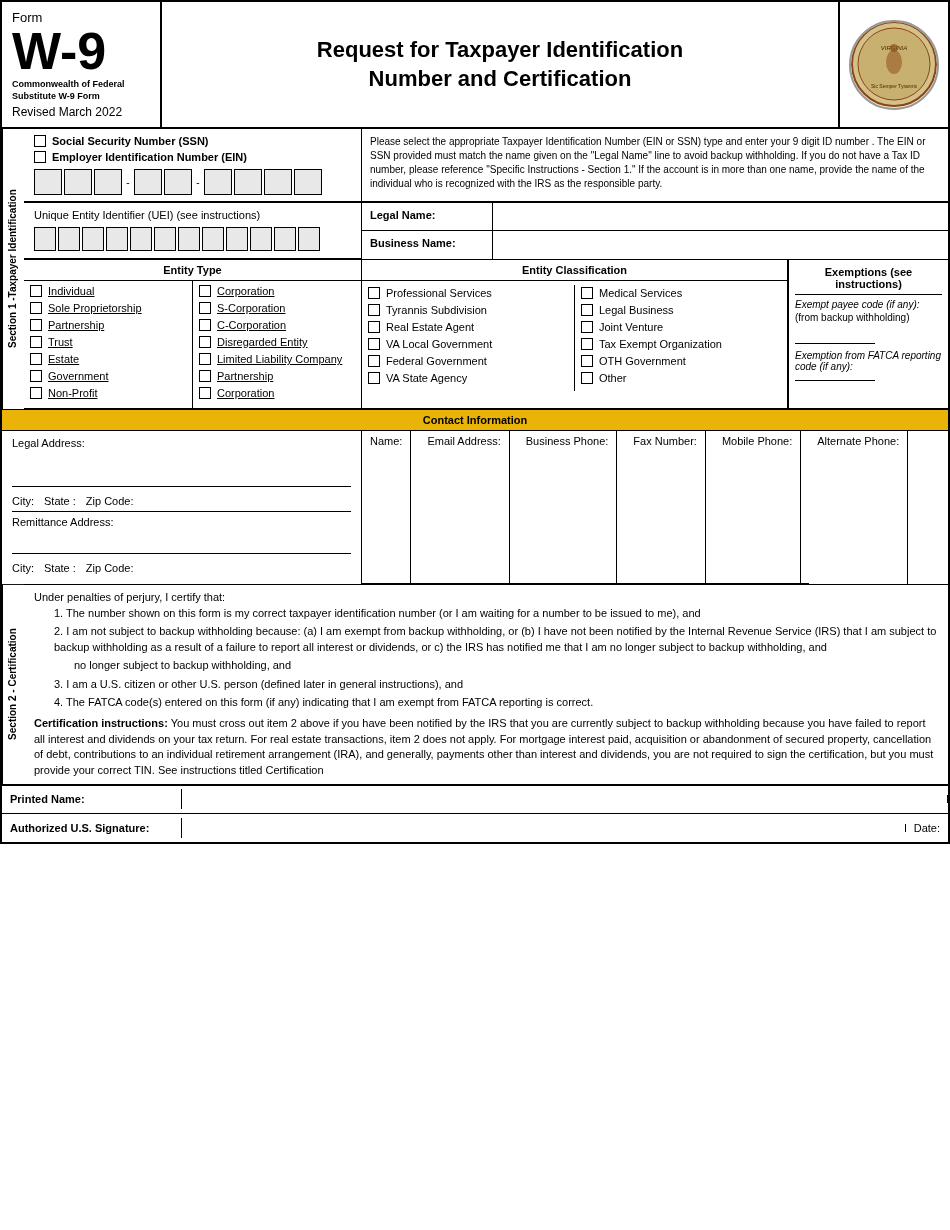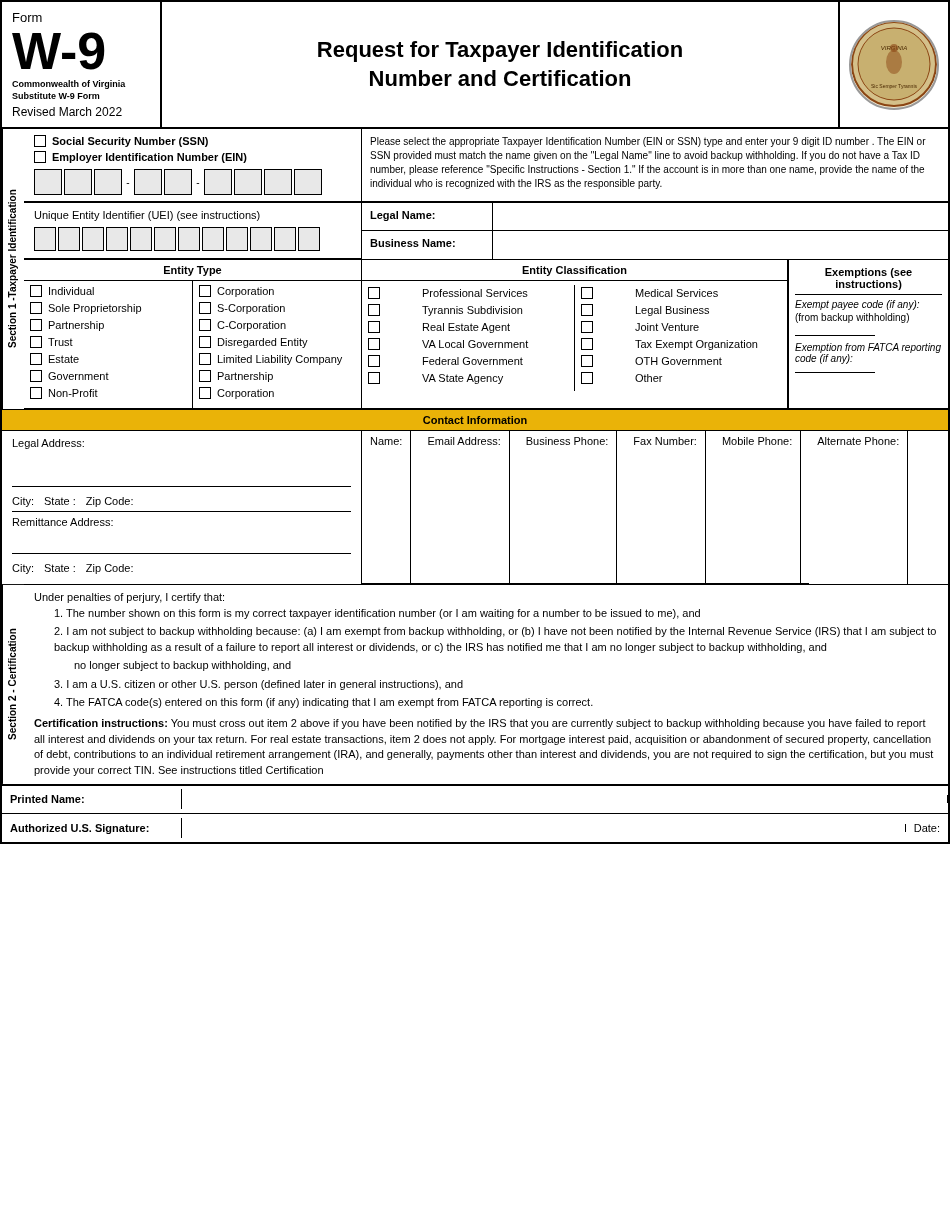--- a/index.html
+++ b/index.html
@@ -38,26 +38,26 @@
     .name-label { padding: 6px 8px; font-weight: bold; white-space: nowrap; width: 130px; flex-shrink: 0; }
     .name-field { flex: 1; border-left: 1px solid #000; padding: 6px; }
 
     
     .section-with-label { display: flex; border-bottom: 1px solid #000; }
     .vertical-label { writing-mode: vertical-rl; transform: rotate(180deg); font-weight: bold; font-size: 10px; border-right: 1px solid #000; padding: 8px 4px; text-align: center; background: #fff; flex-shrink: 0; width: 22px; }
     .entity-type-header { background: #fff; text-align: center; font-weight: bold; padding: 4px; border-bottom: 1px solid #000; }
     .entity-cols { display: flex; }
     .entity-col { flex: 1; padding: 4px 6px; }
     .entity-col:first-child { border-right: 1px solid #000; }
-    .entity-item { display: flex; align-items: flex-end; margin-bottom: 5px; }
+    .entity-item { display: flex; align-items: flex-end; margin-bottom: 5px; text-decoration: underline; }
     .entity-class-header { text-align: center; font-weight: bold; padding: 4px; border-bottom: 1px solid #000; background: #fff; }
     .entity-class-cols { display: flex; padding: 4px 0; }
     .entity-class-col { flex: 1; padding: 2px 6px; }
     .entity-class-col:first-child { border-right: 1px solid #000; }
-    .entity-class-item { display: flex; align-items: center; margin-bottom: 5px; gap: 36px; }
+    .entity-class-item { display: flex; align-items: center; margin-bottom: 5px; }
 
     
     .exemptions-area { width: 160px; border-left: 1px solid #000; flex-shrink: 0; padding: 4px 6px; }
     .exemptions-header { text-align: center; font-weight: bold; padding: 2px 0 4px 0; border-bottom: 1px solid #000; margin-bottom: 4px; }
     .exempt-label { font-style: italic; font-size: 10px; margin-bottom: 2px; }
     .exempt-line { border-bottom: 1px solid #000; margin: 8px 0 4px 0; width: 80px; }
     .exempt-line2 { border-bottom: 1px solid #000; margin: 8px 0 4px 0; width: 80px; }
     .contact-header { text-align: center; font-weight: bold; padding: 4px; border-bottom: 1px solid #000; background: #eab308; }
     .contact-row { display: flex; align-items: stretch; border-bottom: 1px solid #000; min-height: 24px; }
     .contact-row:last-child { border-bottom: none; }
@@ -77,21 +77,21 @@
   </style>
 </head>
 <body>
 
 <div class="page">
 
   <div class="header">
     <div class="header-left">
       <div class="form-label">Form</div>
       <div class="form-w9">W-9</div>
-      <div class="header-subtitle bold">Commonwealth of Virginia</div>
+      <div class="header-subtitle bold">Commonwealth of Federal</div>
       <div class="header-subtitle bold">Substitute W-9 Form</div>
       <div class="header-revised">Revised March 2022</div>
     </div>
     <div class="header-center">
       <div class="main-title">
         <span>Request for Taxpayer Identification</span><br>
         <span>Number and Certification</span>
       </div>
     </div>
     <div class="header-right">
@@ -303,21 +303,21 @@
                 <span class="checkbox-sq"></span>
                 <span>Other</span>
               </div>
             </div>
           </div>
         </div>
 
         <div class="exemptions-area">
           <div class="exemptions-header">Exemptions (see instructions)</div>
           <div class="exempt-label">Exempt payee code (if any):</div>
-          <div style="margin-bottom:12px; font-size:10px;">(from backup withholding)</div>
+          <div style="margin-bottom:20px; font-size:10px;">(from backup withholding)</div>
           <div class="exempt-line"></div>
           <div class="exempt-label" style="margin-top:6px;">Exemption from FATCA reporting code (if any):</div>
           <div class="exempt-line2"></div>
         </div>
       </div>
 
     </div>
   </div>
 
   <div style="border-bottom:1px solid #000;">

